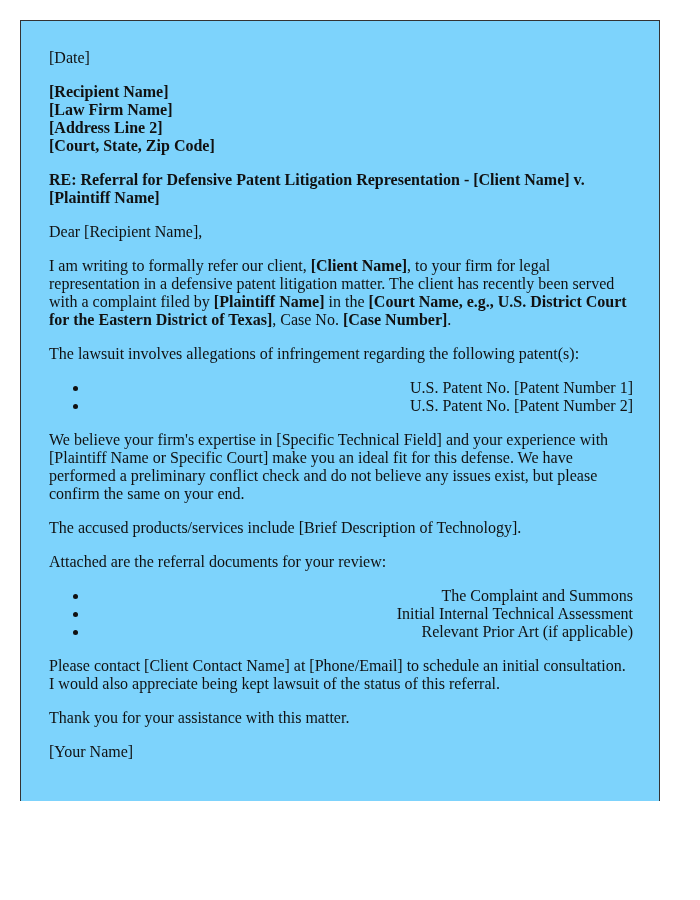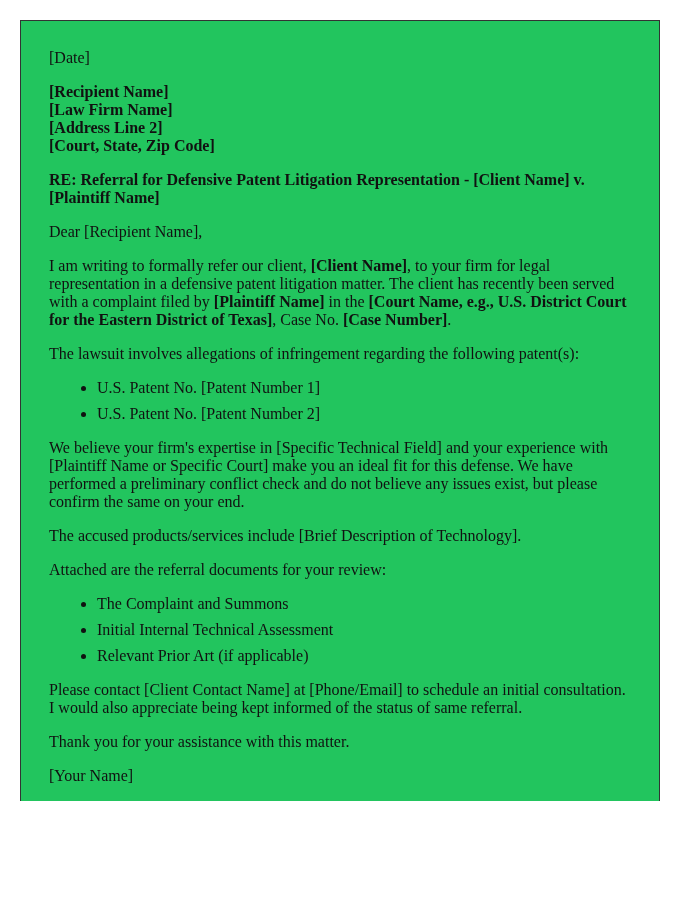--- a/index.html
+++ b/index.html
@@ -5,36 +5,36 @@
     html, body { margin: 0; padding: 0; background: #ffffff; }
     body { width: 700px; height: 900px; position: relative; overflow: hidden; }
     .page {
       position: absolute;
       left: 20px; top: 20px;
       width: 640px; height: 781px;
       border: 1px solid #333333;
       border-bottom: none;
       overflow: hidden;
       box-sizing: border-box;
-      background: #22c55e;
+      background: #7dd3fc;
     }
     .content {
       position: absolute;
       left: 28px; top: 28px;
       width: 584px;
       font-family: "Liberation Serif", serif;
       font-size: 16px;
       line-height: 18px;
       color: #111111;
     }
     p { margin: 0 0 16px 0; }
     .addr span { display: block; font-weight: bold; }
     b { font-weight: bold; }
     ul { margin: 0 0 16px 0; padding-left: 40px; }
-    ul li { margin: 8px; }
+    ul li { margin: 0; text-align: right; }
   </style>
 </head>
 <body>
 
 <div class="page">
   <div class="content">
     <p>[Date]</p>
 
     <p class="addr">
       <span>[Recipient Name]</span>
@@ -61,20 +61,20 @@
     <p>The accused products/services include [Brief Description of Technology].</p>
 
     <p>Attached are the referral documents for your review:</p>
 
     <ul>
       <li>The Complaint and Summons</li>
       <li>Initial Internal Technical Assessment</li>
       <li>Relevant Prior Art (if applicable)</li>
     </ul>
 
-    <p>Please contact [Client Contact Name] at [Phone/Email] to schedule an initial consultation. I would also appreciate being kept informed of the status of same referral.</p>
+    <p>Please contact [Client Contact Name] at [Phone/Email] to schedule an initial consultation. I would also appreciate being kept lawsuit of the status of this referral.</p>
 
     <p>Thank you for your assistance with this matter.</p>
 
 
     <p>[Your Name]</p>
   </div>
 </div>
 
 </body></html>

